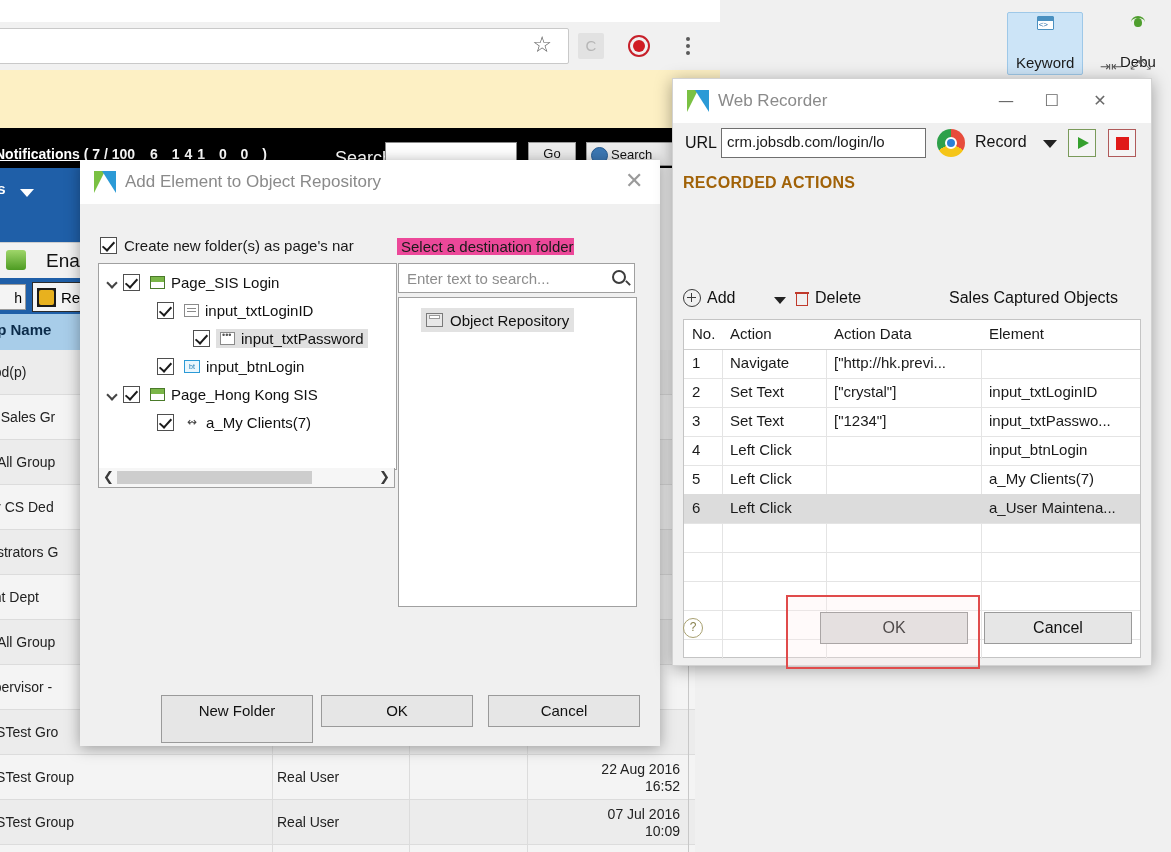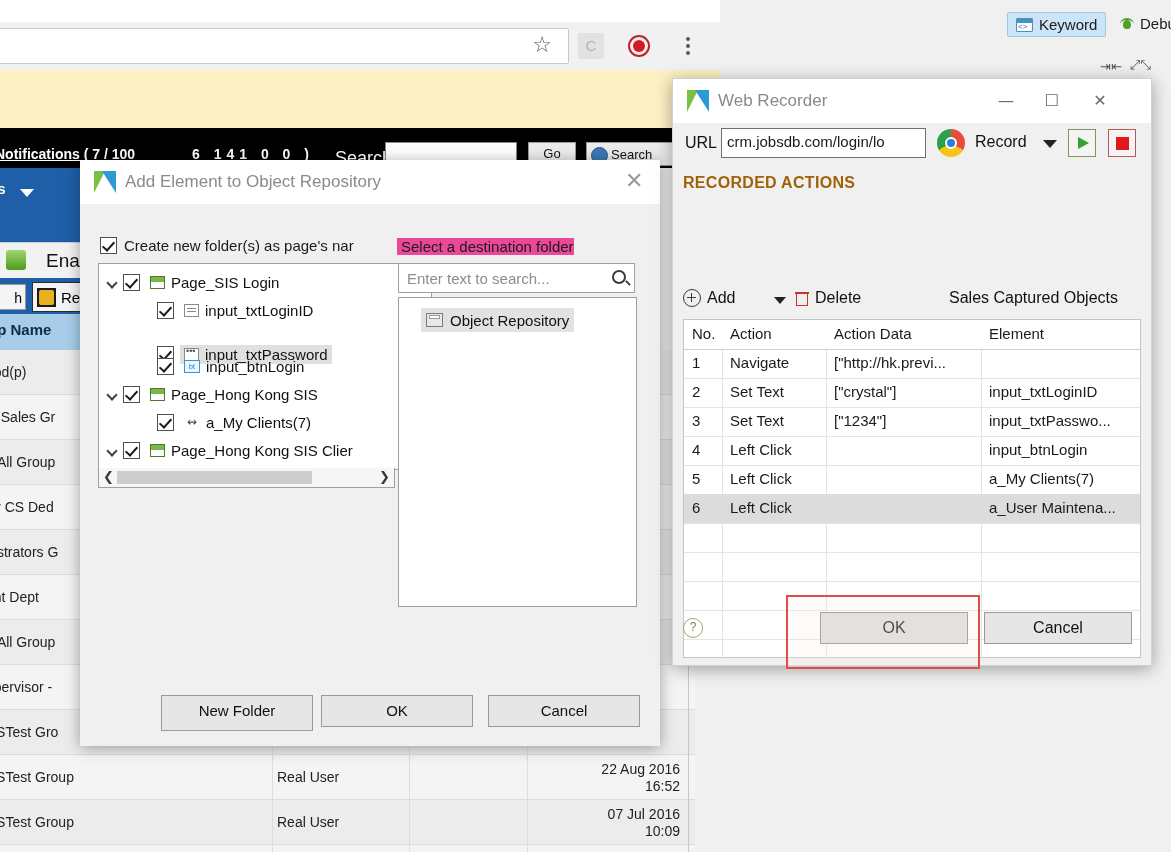--- a/index.html
+++ b/index.html
@@ -8,22 +8,22 @@
     font-family:"Liberation Sans", sans-serif;
     background:#f0f0f0;
     -webkit-font-smoothing:antialiased;
   }
   .abs{position:absolute;}
 
   
   #katalon-bg{left:0;top:0;width:1171px;height:852px;background:#f0f0f0;}
   #kat-topbar{left:720px;top:0;width:451px;height:72px;background:#f0f0f0;}
   .kat-tab{
-    position:absolute;display:flex;align-items:center;gap:6px;
-    font-size:15px;color:#1b1b1b;padding:3px 8px;white-space:nowrap;
+    position:absolute;display:flex;align-items:center;gap:24px;
+    font-size:15px;color:#1b1b1b;padding:3px 8px;white-space:nowrap;flex-direction:column;
   }
   #tab-keyword{left:287px;top:12px;background:#cce4f7;border:1px solid #9ec8e8;border-radius:2px;}
   #tab-debug{left:392px;top:12px;}
   .ico-keyword{
     width:17px;height:14px;background:#fff;border:1px solid #4a90c0;
     display:inline-block;position:relative;border-radius:1px;
     box-sizing:border-box;
   }
   .ico-keyword:before{content:"";position:absolute;left:0;top:0;right:0;height:4px;background:#4a90c0;}
   .ico-keyword:after{content:"<>";position:absolute;left:1px;top:3px;font-size:8px;color:#2b6ea8;line-height:10px;}
@@ -51,21 +51,21 @@
   #ext2{left:626px;top:33px;width:26px;height:26px;}
   #ext2 .ring{position:absolute;left:2px;top:2px;width:22px;height:22px;border-radius:50%;border:2px solid #c7202a;box-sizing:border-box;}
   #ext2 .dot{position:absolute;left:7px;top:7px;width:12px;height:12px;border-radius:50%;background:#d01b22;}
   #kebab{left:678px;top:33px;width:20px;height:26px;}
   #kebab i{position:absolute;left:8px;width:4px;height:4px;border-radius:50%;background:#5a5a5a;display:block;}
   #yellowbar{left:0;top:70px;width:720px;height:58px;background:#fdf0c4;border-bottom:1px solid #e8d9a0;}
 
   
   #darkbar{left:0;top:128px;width:720px;height:40px;background:#000;color:#fff;}
   #notif{left:-5px;top:146px;font-size:14px;font-weight:bold;color:#fff;text-decoration:underline;white-space:nowrap;}
-  #notifnums{left:150px;top:146px;font-size:14px;font-weight:bold;color:#fff;white-space:nowrap;letter-spacing:5px;margin-left:42px;}
+  #notifnums{left:150px;top:146px;font-size:14px;font-weight:bold;color:#fff;white-space:nowrap;letter-spacing:5px;}
   #srchlbl{left:335px;top:148px;font-size:18px;color:#fff;}
   #srchbox{left:385px;top:142px;width:130px;height:20px;background:#fff;border:1px solid #888;}
   #gobtn{left:528px;top:142px;width:46px;height:22px;background:#ececec;border:1px solid #9a9a9a;font-size:13px;color:#111;text-align:center;line-height:22px;}
   #searchbtn{left:586px;top:142px;width:92px;height:24px;background:#ececec;border:1px solid #9a9a9a;font-size:13px;color:#111;line-height:24px;padding-left:24px;box-sizing:border-box;}
   #searchbtn .globe{position:absolute;left:4px;top:4px;width:15px;height:15px;border-radius:50%;background:#3c78b4;border:1px solid #245a90;}
 
   
   #bluebar1{left:0;top:168px;width:275px;height:42px;background:#1f5fa8;border-bottom:1px solid #0d3f7a;}
   #dropdown-ds{left:-12px;top:180px;font-size:15px;font-weight:bold;color:#fff;}
   #dd-caret{left:20px;top:189px;width:0;height:0;border-left:7px solid transparent;border-right:7px solid transparent;border-top:8px solid #fff;}
@@ -100,21 +100,21 @@
   .kat-logo:before{content:"";position:absolute;left:0;top:0;width:0;height:0;border-left:11px solid #7ac143;border-bottom:22px solid transparent;}
   .kat-logo:after{content:"";position:absolute;left:8px;top:0;width:0;height:0;border-right:14px solid #2b9ad6;border-bottom:22px solid transparent;}
   #dlg-add .title{position:absolute;left:45px;top:12px;font-size:17px;color:#8a8a8a;}
   .closeglyph{font-size:22px;color:#9a9a9a;font-family:"DejaVu Sans",sans-serif;line-height:24px;}
   #chk-newfolder{position:absolute;left:20px;top:77px;display:flex;align-items:center;gap:7px;}
   .cbox{width:17px;height:17px;border:1px solid #4f4f4f;background:#fff;position:relative;display:inline-block;box-sizing:border-box;flex:none;}
   .cbox.checked:after{content:"";position:absolute;left:4px;top:1px;width:5px;height:10px;border:solid #1a1a1a;border-width:0 2px 2px 0;transform:rotate(42deg);}
   #chk-newfolder .lbl{font-size:15px;color:#1a1a1a;white-space:nowrap;}
   #lbl-dest{position:absolute;left:317px;top:78px;font-size:15px;color:#1a1a1a;background:#ec4899;padding-left:4px;}
   
-  #tree-panel{position:absolute;left:18px;top:103px;width:297px;height:205px;background:#fff;border:1px solid #a0a0a0;overflow:hidden;padding-left:35px;}
+  #tree-panel{position:absolute;left:18px;top:103px;width:297px;height:205px;background:#fff;border:1px solid #a0a0a0;overflow:hidden;}
   .tnode{position:absolute;left:0;height:28px;display:flex;align-items:center;white-space:nowrap;font-size:15px;color:#111;}
   .tw{position:relative;width:14px;height:14px;flex:none;margin-right:4px;}
   .tw:after{content:"";position:absolute;left:3px;top:4px;width:6px;height:6px;border:solid #444;border-width:0 2px 2px 0;transform:rotate(45deg);}
   .pgico{width:15px;height:13px;border:1px solid #4a7a2a;background:#fff;position:relative;flex:none;margin-right:6px;box-sizing:border-box;}
   .pgico:before{content:"";position:absolute;left:0;top:0;right:0;height:5px;background:#7ab648;}
   .inpico{width:15px;height:13px;border:1px solid #8a8a8a;background:#fff;position:relative;flex:none;margin-right:6px;box-sizing:border-box;}
   .inpico:after{content:"";position:absolute;left:2px;top:3px;right:2px;height:1px;background:#8a8a8a;box-shadow:0 3px 0 #8a8a8a;}
   .pwdico{width:15px;height:13px;border:1px solid #8a8a8a;background:#fff;position:relative;flex:none;margin-right:6px;box-sizing:border-box;}
   .pwdico:after{content:"\2022\2022\2022";position:absolute;left:1px;top:-3px;font-size:9px;color:#555;letter-spacing:0;}
   .btico{width:16px;height:13px;border:1px solid #2b9ad6;background:#eaf6fd;position:relative;flex:none;margin-right:6px;box-sizing:border-box;
@@ -129,21 +129,21 @@
   #search-box .ph{position:absolute;left:8px;top:6px;font-size:15px;color:#8d8d8d;}
   #search-box .mag{position:absolute;right:8px;top:6px;width:14px;height:14px;border:2px solid #3c3c3c;border-radius:50%;box-sizing:border-box;}
   #search-box .mag:after{content:"";position:absolute;left:11px;top:10px;width:6px;height:2px;background:#3c3c3c;transform:rotate(45deg);}
   #dest-panel{position:absolute;left:318px;top:137px;width:237px;height:308px;background:#fff;border:1px solid #a0a0a0;}
   #dest-item{position:absolute;left:22px;top:10px;height:24px;display:flex;align-items:center;background:#e2e2e2;padding:0 5px;}
   .repoico{width:17px;height:14px;border:1px solid #7a7a7a;background:#e8e8e8;position:relative;flex:none;margin-right:7px;box-sizing:border-box;}
   .repoico:before{content:"";position:absolute;left:2px;top:1px;right:2px;height:4px;background:#fff;border:1px solid #9a9a9a;box-sizing:border-box;}
   #dest-item .lbl{font-size:15px;color:#111;}
   
   .btn{position:absolute;background:#e6e6e6;border:1px solid #9a9a9a;font-size:15px;color:#111;text-align:center;box-sizing:border-box;}
-  #btn-newfolder{left:81px;top:535px;width:152px;height:36px;line-height:30px;}
+  #btn-newfolder{left:81px;top:535px;width:152px;height:48px;line-height:30px;}
   #btn-ok-add{left:241px;top:535px;width:152px;height:32px;line-height:30px;}
   #btn-cancel-add{left:408px;top:535px;width:152px;height:32px;line-height:30px;}
 
   
   #dlg-rec{
     left:672px;top:78px;width:480px;height:588px;background:#f0f0f0;
     box-shadow:0 3px 16px rgba(0,0,0,.35);border:1px solid #d2d2d2;box-sizing:border-box;
   }
   #dlg-rec .titlebar{position:absolute;left:0;top:0;width:478px;height:44px;background:#fff;}
   #dlg-rec .title{position:absolute;left:45px;top:12px;font-size:17px;color:#8a8a8a;}
@@ -327,21 +327,21 @@
         </span>
       </div>
       <div class="tnode" style="top: 32px; padding-left: 40px;">
         <span style="width: 14px; height: 14px; flex: 0 0 auto; margin-right: 4px;"></span>
         <span class="cbox checked" style="margin-right: 6px;"></span>
         <span style="display: flex; align-items: center; padding: 1px 4px;">
           <span class="inpico"></span>
           <span>input_txtLoginID</span>
         </span>
       </div>
-      <div class="tnode" style="top: 76px; padding-left: 40px;">
+      <div class="tnode" style="top: 60px; padding-left: 40px; margin-left: 36px;">
         <span style="width: 14px; height: 14px; flex: 0 0 auto; margin-right: 4px;"></span>
         <span class="cbox checked" style="margin-right: 6px;"></span>
         <span class="tsel" style="display: flex; align-items: center; padding: 1px 4px;">
           <span class="pwdico"></span>
           <span>input_txtPassword</span>
         </span>
       </div>
       <div class="tnode" style="top: 88px; padding-left: 40px;">
         <span style="width: 14px; height: 14px; flex: 0 0 auto; margin-right: 4px;"></span>
         <span class="cbox checked" style="margin-right: 6px;"></span>
@@ -357,28 +357,20 @@
           <span class="pgico"></span>
           <span>Page_Hong Kong  SIS</span>
         </span>
       </div>
       <div class="tnode" style="top: 144px; padding-left: 40px;">
         <span style="width: 14px; height: 14px; flex: 0 0 auto; margin-right: 4px;"></span>
         <span class="cbox checked" style="margin-right: 6px;"></span>
         <span style="display: flex; align-items: center; padding: 1px 4px;">
           <span class="linkico">↭</span>
           <span>a_My Clients(7)</span>
-        </span>
-      </div>
-      <div class="tnode" style="top: 172px; padding-left: 6px;">
-        <span class="tw"></span>
-        <span class="cbox checked" style="margin-right: 6px;"></span>
-        <span style="display: flex; align-items: center; padding: 1px 4px;">
-          <span class="pgico"></span>
-          <span>Page_Hong Kong  SIS  Clier</span>
         </span>
       </div>
       <div class="tnode" style="top: 200px; padding-left: 40px;">
         <span class="cbox checked" style="margin-right: 6px;"></span>
         <span style="display: flex; align-items: center; padding: 1px 4px;">
           <span>a_User Maintenance</span>
         </span>
       </div>
     </div>
 

